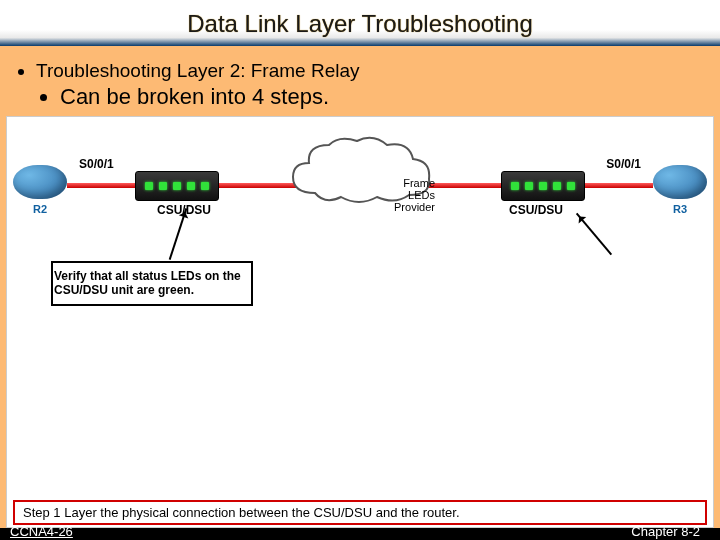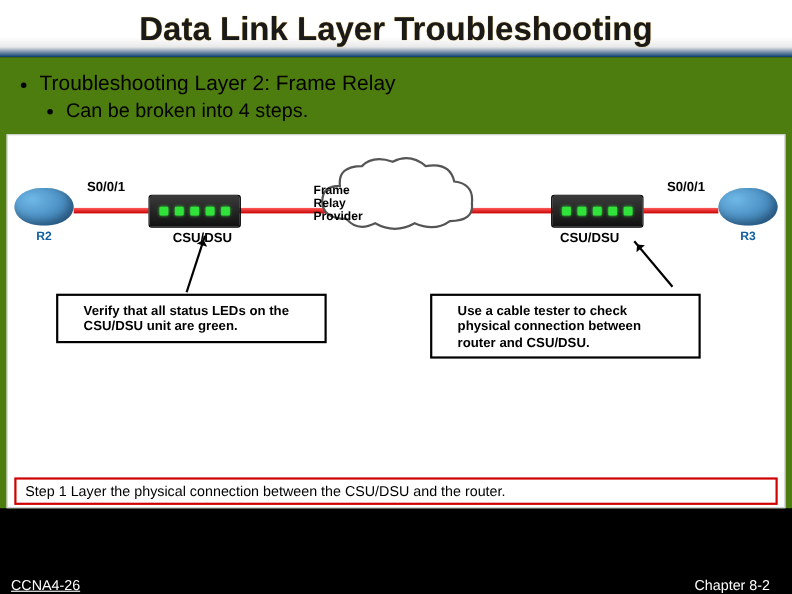--- a/index.html
+++ b/index.html
@@ -12,37 +12,37 @@
     overflow: hidden;
     position: relative;
   }
   .title-band {
     width: 100%;
     padding: 10px 0 8px 0;
     text-align: center;
     background: linear-gradient(#fff 0%, #fff 65%, #e9e9e9 82%, #083a6b 100%);
   }
   .title {
-    font-size: 30px;
-    font-weight: bold;
+    font-size: 24px;
+    font-weight: normal;
     color: #1a1a1a;
     text-shadow: 0 0 1px #b8860b;
   }
   .body-area {
-    background: #4d7c0f;
+    background: #fdba74;
     width: 100%;
-    height: 410px;
+    height: 482px;
     padding: 14px 8px 0 8px;
     box-sizing: border-box;
     position: relative;
   }
   ul.top { margin: 0 0 0 28px; padding: 0; }
   ul.top li { font-size: 19px; margin-bottom: 2px; }
   ul.sub { margin: 0 0 0 24px; padding: 0; }
-  ul.sub li { font-size: 18px; list-style: disc; }
+  ul.sub li { font-size: 22px; list-style: disc; }
   .diagram {
     position: absolute;
     top: 70px;
     left: 6px;
     right: 6px;
     bottom: 0;
     border: 1px solid #ccc;
     background: #fff;
   }
   
@@ -111,45 +111,45 @@
     top: 16px;
     left: 50%;
     transform: translateX(-50%);
     width: 150px;
     height: 78px;
   }
   .cloud svg { width: 100%; height: 100%; }
   .cloud-lbl {
     position: absolute;
     width: 100%;
-    top: 28px;
-    text-align: left;
+    top: 44px;
+    text-align: right;
     font-size: 11px;
-    font-weight: bold;
+    font-weight: normal;
     line-height: 1.1;
   }
   
   .cable {
     position: absolute;
     top: 66px;
     height: 5px;
     background: linear-gradient(#ff5b5b, #c80000);
   }
   .cable.l1 { left: 60px; width: 68px; }
   .cable.l2 { left: 210px; width: 80px; }
   .cable.r2 { right: 210px; width: 80px; }
   .cable.r1 { right: 60px; width: 68px; }
   
   .callout {
     position: absolute;
     background: #fff;
     border: 2px solid #000;
     font-size: 12px;
     font-weight: bold;
-    padding: 6px 23px;
+    padding: 6px 1px;
     width: 196px;
     line-height: 1.2;
   }
   .callout.l { top: 144px; left: 44px; }
   .callout.r { top: 144px; right: 76px; }
   
   .arrow {
     position: absolute;
     width: 2px;
     background: #000;
@@ -221,21 +221,21 @@
       <span class="led"></span>
     </div>
     <div class="csu-lbl l">CSU/DSU</div>
 
     <div class="cloud">
       <svg viewBox="0 0 150 78">
         <path d="M30 60 Q8 60 8 44 Q8 30 24 30 Q22 12 44 12 Q54 2 72 8 Q88 0 102 12 Q124 8 128 26 Q146 28 144 46 Q146 62 124 62 Q110 72 92 64 Q74 74 56 64 Q40 72 30 60 Z" fill="#fff" stroke="#555" stroke-width="2"></path>
       </svg>
       <div class="cloud-lbl">
         <span>Frame</span><br>
-        <span>Relay</span><br>
+        <span>LEDs</span><br>
         <span>Provider</span>
       </div>
     </div>
 
     <div class="csu r">
       <span class="led"></span>
       <span class="led"></span>
       <span class="led"></span>
       <span class="led"></span>
       <span class="led"></span>
@@ -243,21 +243,20 @@
     <div class="csu-lbl r">CSU/DSU</div>
 
     <div class="if-lbl r">S0/0/1</div>
     <div class="router r"></div>
     <div class="router-lbl r">R3</div>
 
     <div class="arrow l"></div>
     <div class="arrow r"></div>
 
     <div class="callout l">Verify that all status LEDs on the CSU/DSU unit are green.</div>
-    <div class="callout r">Use a cable tester to check physical connection between router and CSU/DSU.</div>
 
     <div class="step">
       <b>Step 1</b> 
       <span>Layer the physical connection between the CSU/DSU and the router.</span>
     </div>
   </div>
 </div>
 
 <div class="footer">
   <span class="l">CCNA4-26</span>

